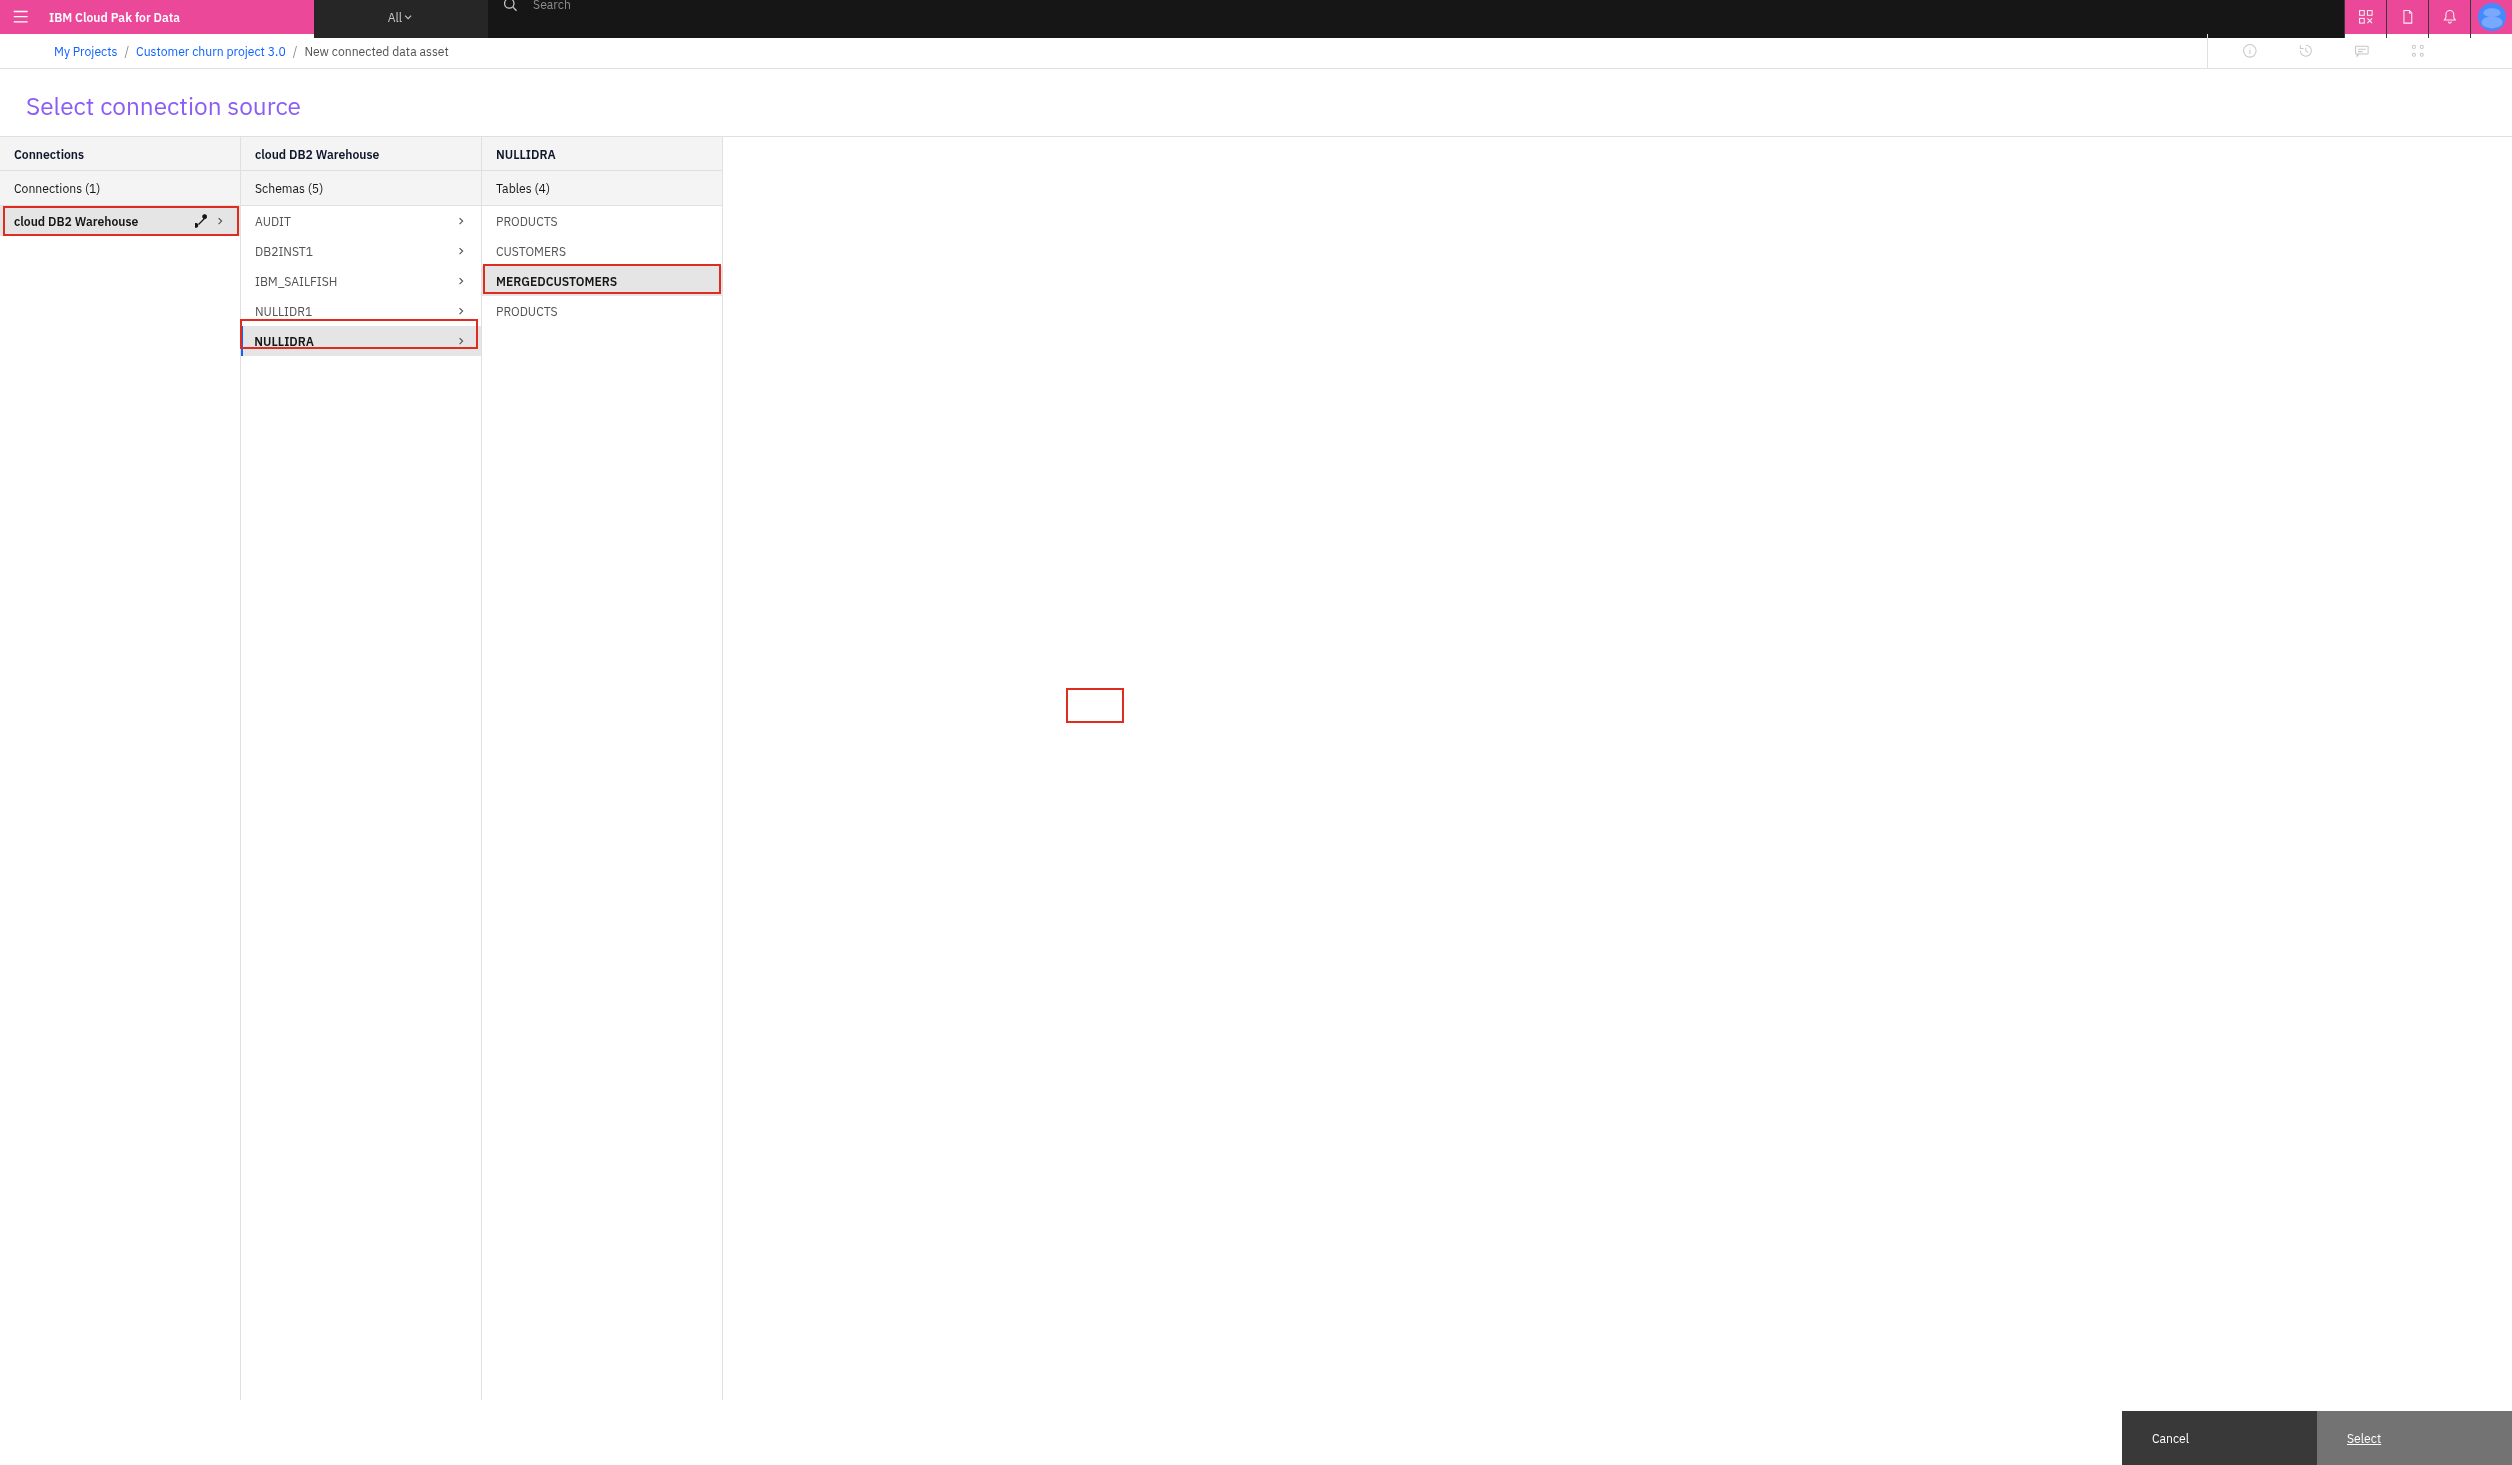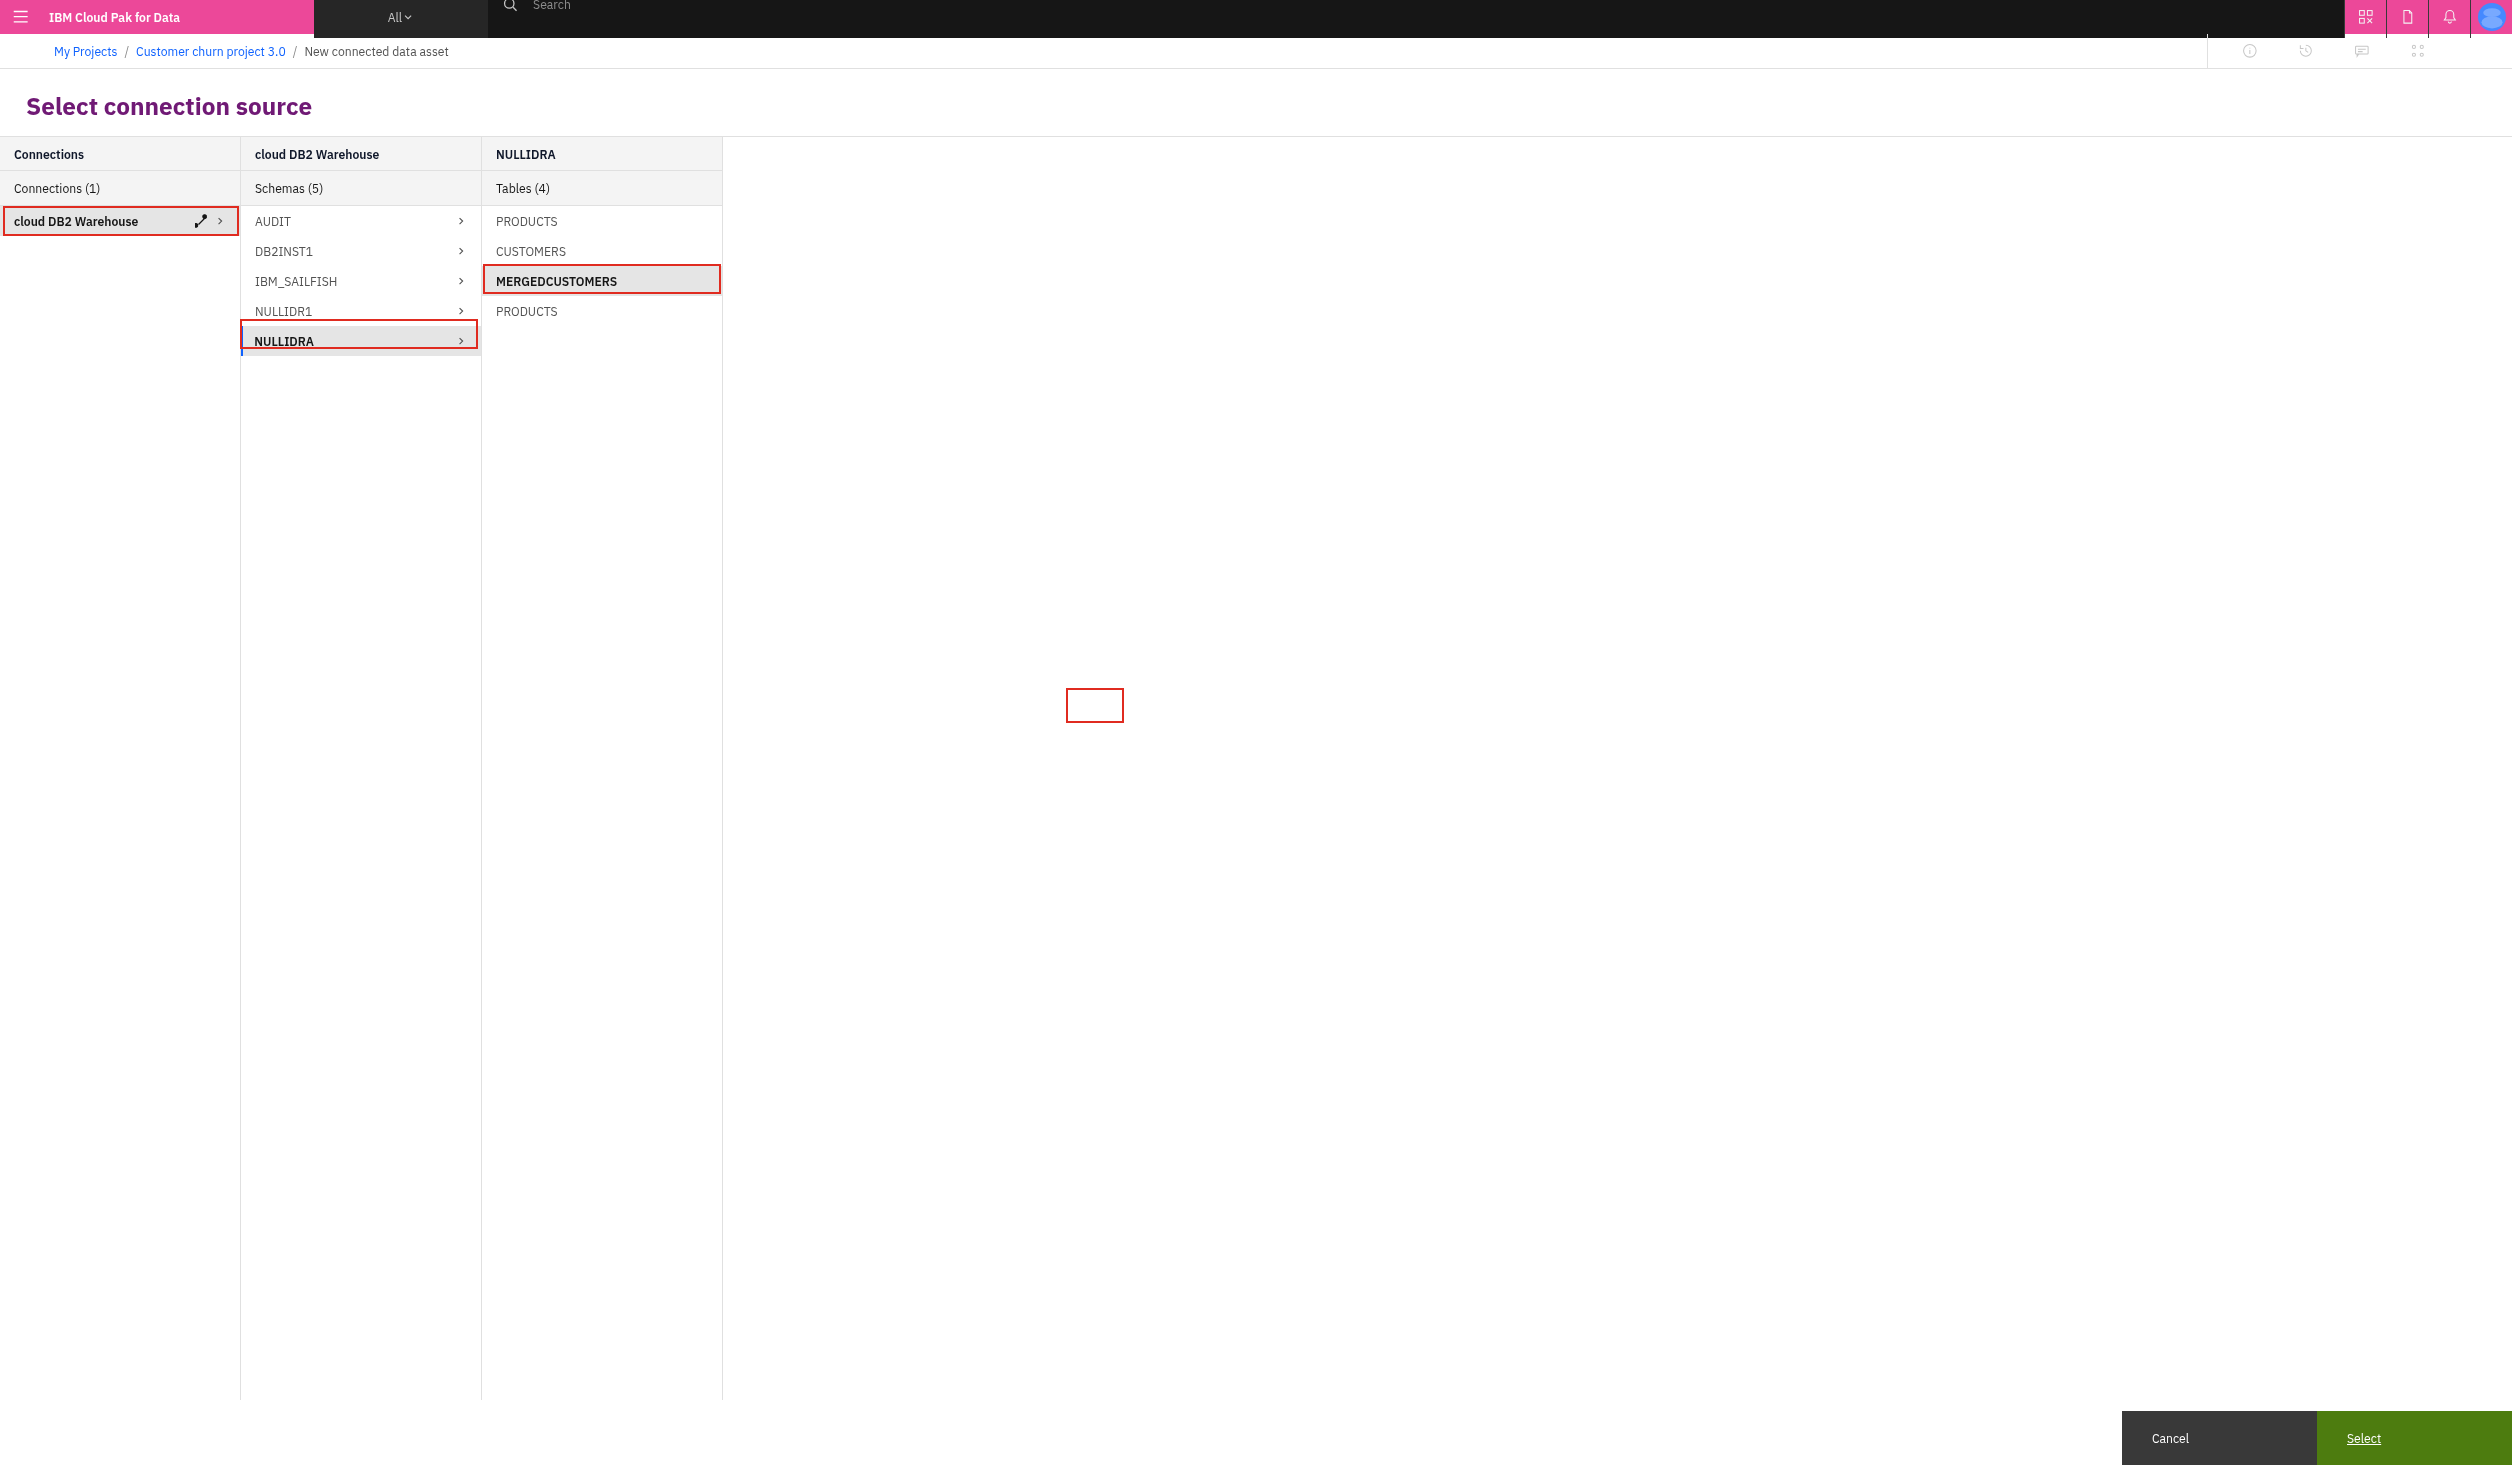--- a/index.html
+++ b/index.html
@@ -125,22 +125,22 @@
       justify-content: center;
       color: #c6c6c6;
     }
 
     
     .page-title-wrap {
       padding: 21px 26px 14px 26px;
     }
     .page-title {
       font-size: 24.4px;
-      font-weight: 700;
-      color: #701a75;
+      font-weight: 400;
+      color: #8b5cf6;
     }
 
     
     .columns {
       display: flex;
       border-top: 0.9px solid #e0e0e0;
       height: calc(100% - 42px - 35px - 70px - 54px);
       margin: 0;
     }
     .col {
@@ -213,21 +213,21 @@
       padding: 0 30px;
       font-size: 12.2px;
       cursor: pointer;
       min-width: 195px;
     }
     .btn-secondary {
       background: #393939;
       color: #fff;
     }
     .btn-primary {
-      background: #4d7c0f;
+      background: #737373;
       color: #fff;
       text-decoration: underline;
     }
 
     .root { position: relative; width: 100%; height: 100%; }
   </style>
 </head>
 <body>
 
 <div class="root">

